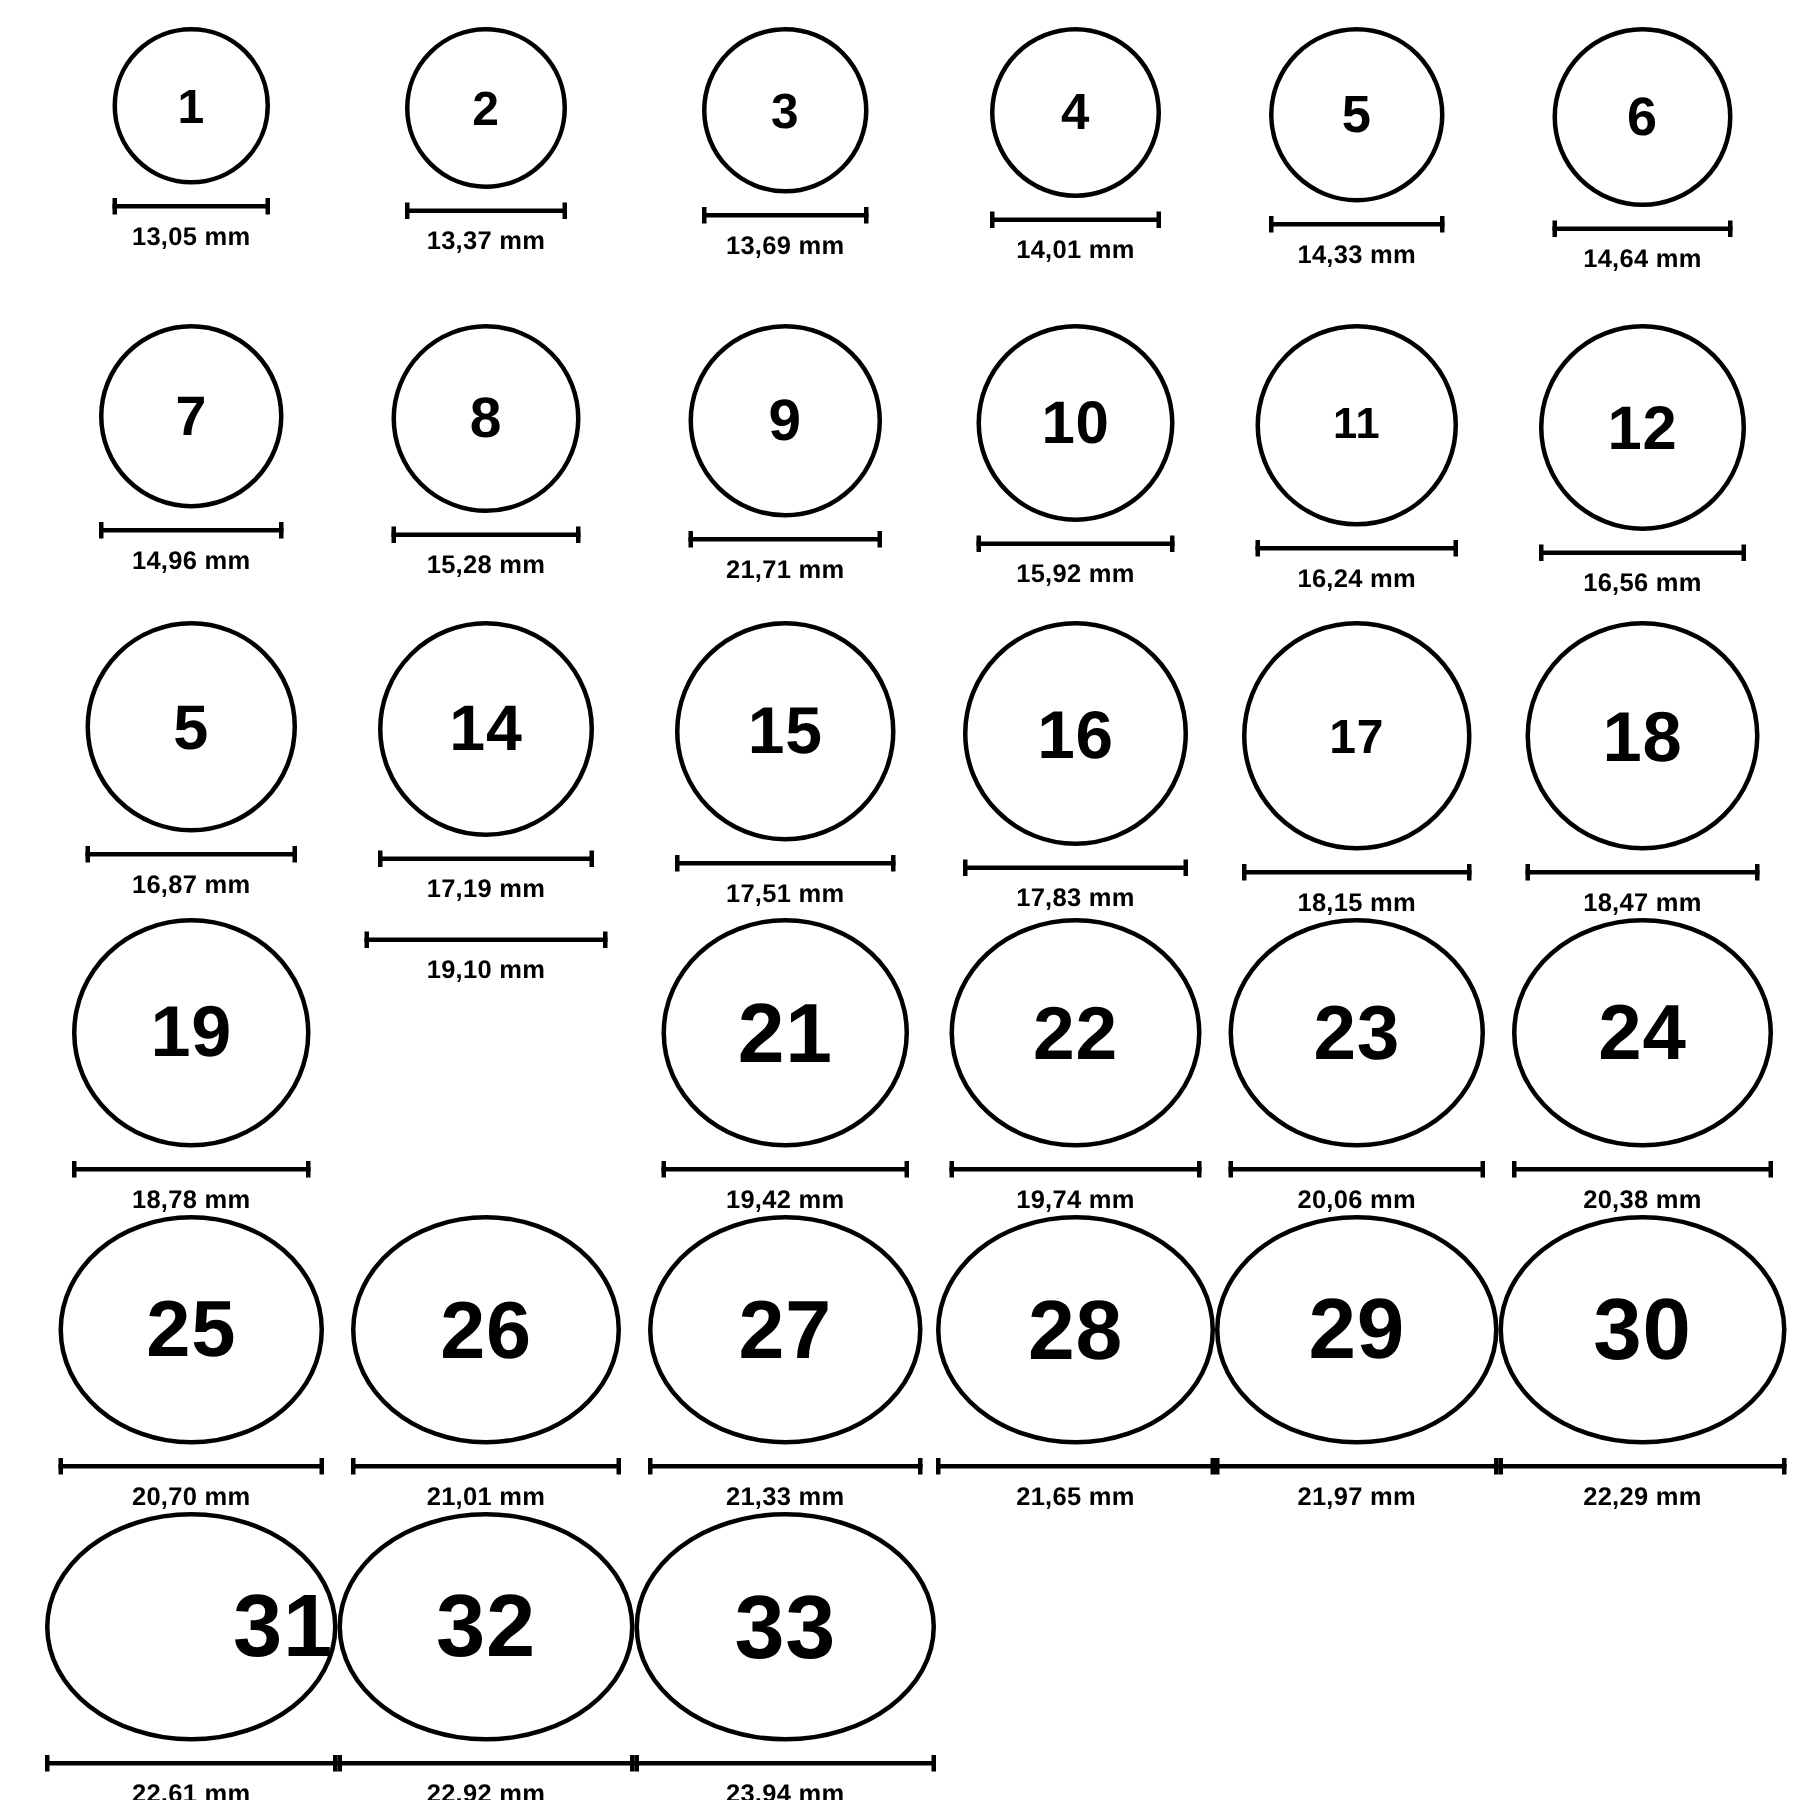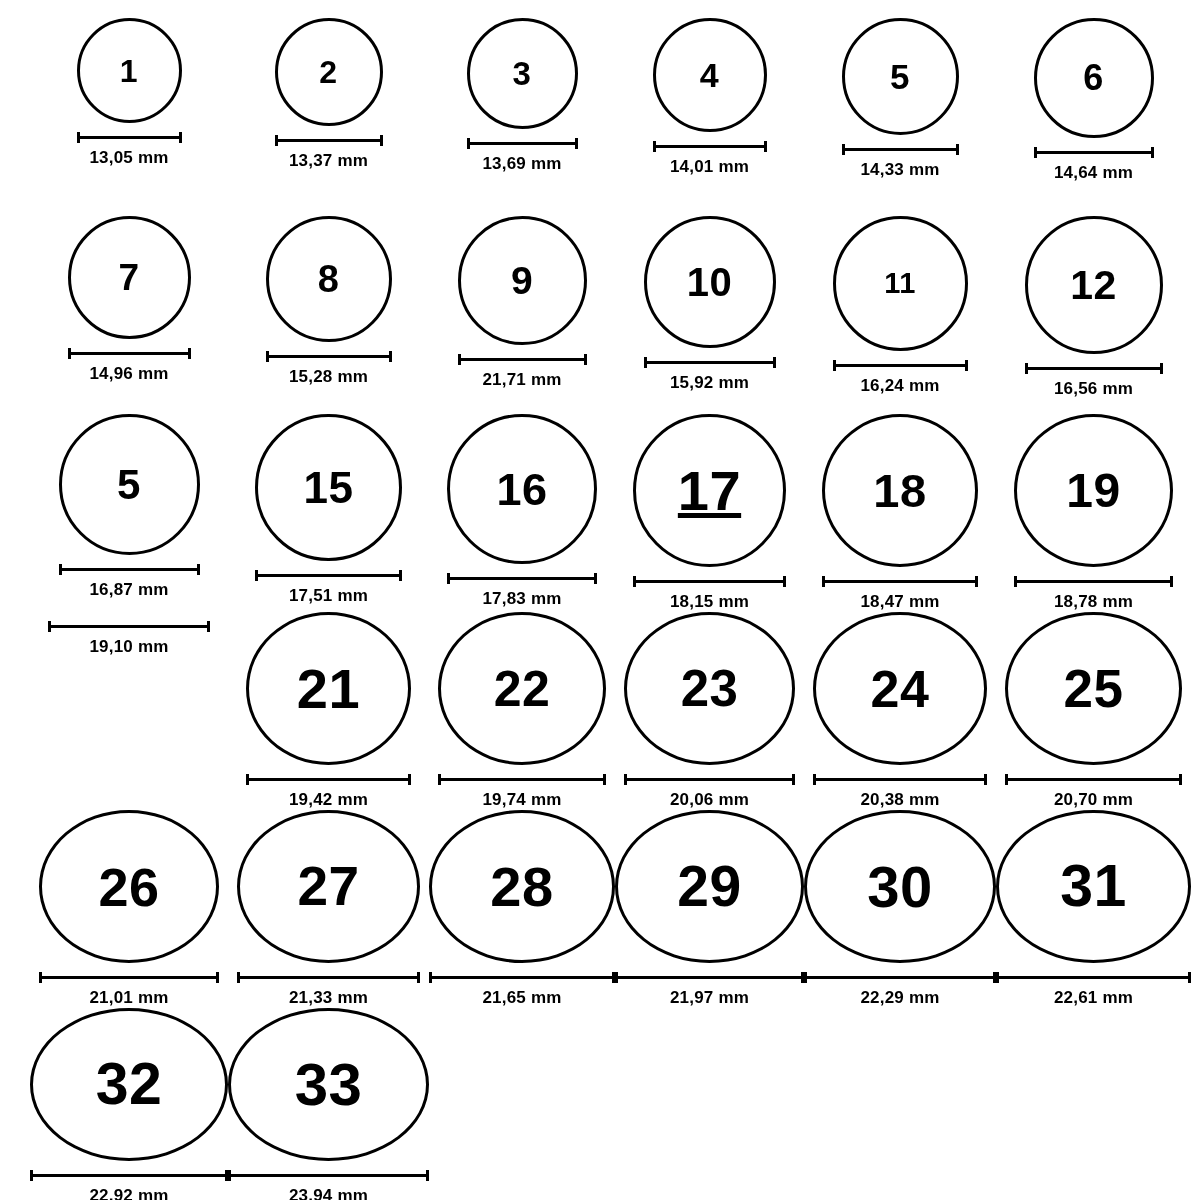--- a/index.html
+++ b/index.html
@@ -254,20 +254,33 @@
         <div class="measure">
           <div class="caliper" style="width: 141px;">
             <div class="bar"></div>
             <div class="tick left"></div>
             <div class="tick right"></div>
           </div>
           <div class="mm-label">16,87 mm</div>
         </div>
       </div>
       <div class="size-cell">
+        <div class="ring-circle" style="width: 144px; height: 144px;">
+          <span class="ring-number" style="font-size: 43px;">14</span>
+        </div>
+        <div class="measure">
+          <div class="caliper" style="width: 144px;">
+            <div class="bar"></div>
+            <div class="tick left"></div>
+            <div class="tick right"></div>
+          </div>
+          <div class="mm-label">17,19 mm</div>
+        </div>
+      </div>
+      <div class="size-cell">
         <div class="ring-circle" style="width: 147px; height: 147px; text-align: center;">
           <span class="ring-number" style="font-size: 44px;">15</span>
         </div>
         <div class="measure">
           <div class="caliper" style="width: 147px;">
             <div class="bar"></div>
             <div class="tick left"></div>
             <div class="tick right"></div>
           </div>
           <div class="mm-label">17,51 mm</div>
@@ -281,21 +294,21 @@
           <div class="caliper" style="width: 150px;">
             <div class="bar"></div>
             <div class="tick left"></div>
             <div class="tick right"></div>
           </div>
           <div class="mm-label">17,83 mm</div>
         </div>
       </div>
       <div class="size-cell">
         <div class="ring-circle" style="width: 153px; height: 153px;">
-          <span class="ring-number" style="font-size: 56px; text-decoration: underline;">17</span>
+          <span class="ring-number" style="font-size: 32px;">17</span>
         </div>
         <div class="measure">
           <div class="caliper" style="width: 153px;">
             <div class="bar"></div>
             <div class="tick left"></div>
             <div class="tick right"></div>
           </div>
           <div class="mm-label">18,15 mm</div>
         </div>
       </div>
@@ -459,21 +472,21 @@
         <div class="measure">
           <div class="caliper" style="width: 192px;">
             <div class="bar"></div>
             <div class="tick left"></div>
             <div class="tick right"></div>
           </div>
           <div class="mm-label">22,29 mm</div>
         </div>
       </div>
       <div class="size-cell">
-        <div class="ring-circle" style="width: 195px; height: 195px;">
+        <div class="ring-circle" style="width: 195px; height: 195px; justify-content: flex-end;">
           <span class="ring-number" style="font-size: 59px;">31</span>
         </div>
         <div class="measure">
           <div class="caliper" style="width: 195px;">
             <div class="bar"></div>
             <div class="tick left"></div>
             <div class="tick right"></div>
           </div>
           <div class="mm-label">22,61 mm</div>
         </div>

